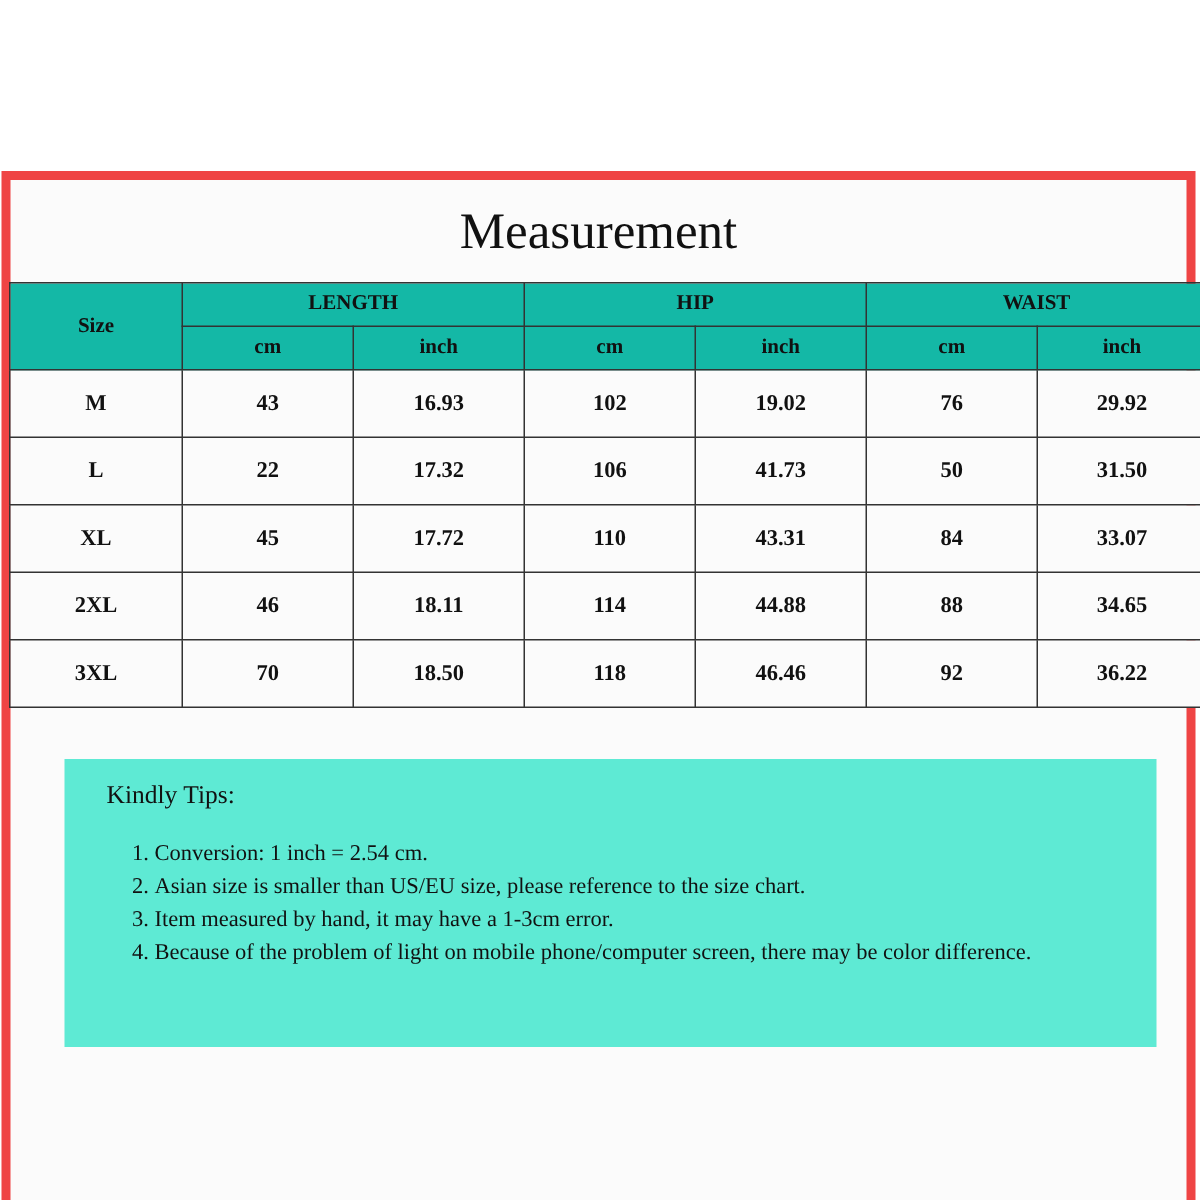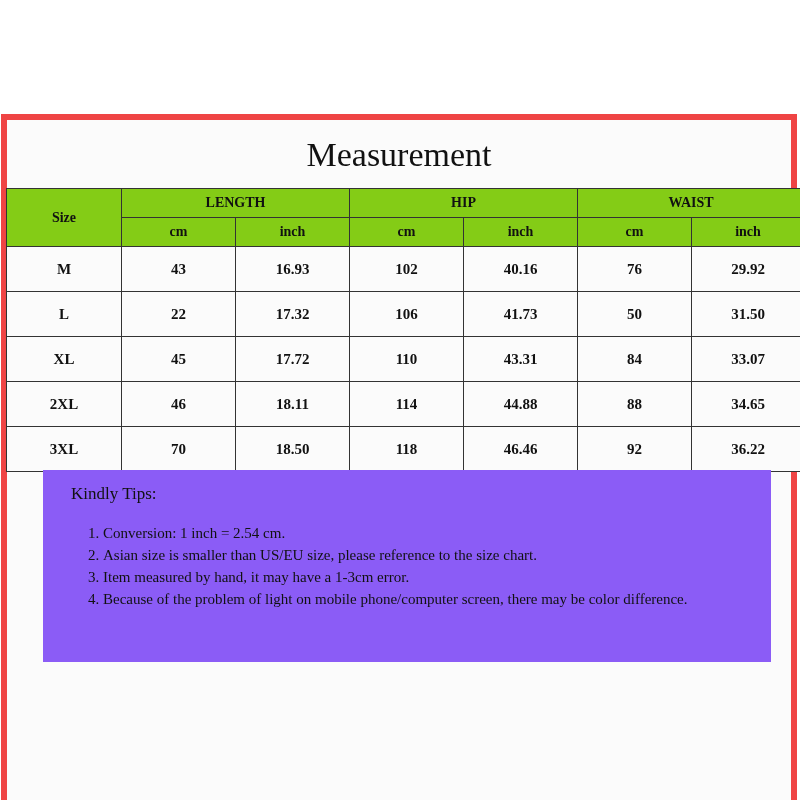--- a/index.html
+++ b/index.html
@@ -1,23 +1,23 @@
 <!DOCTYPE html>
 <html><head>
 <meta charset="utf-8">
 <style>
   html, body { margin: 0; padding: 0; background: #ffffff; }
   body { width: 800px; height: 800px; position: relative; overflow: hidden; font-family: "Liberation Serif", "DejaVu Serif", serif; color: #111; }
   .frame { position: absolute; left: 1px; top: 114px; width: 796px; height: 716px; border: 6px solid #ef4444; background: #fbfbfb; box-sizing: border-box; }
   .title { position: absolute; left: 0; top: 0; width: 100%; height: 69px; display: flex; align-items: center; justify-content: center; font-size: 34px; color: #111; }
   table { position: absolute; left: -1px; top: 68px; border-collapse: collapse; table-layout: fixed; width: 798px; }
   td, th { border: 1.5px solid #333; text-align: center; font-weight: bold; font-size: 14px; padding: 0; }
-  thead th { background: #84cc16; height: 28px; }
+  thead th { background: #14b8a6; height: 28px; }
   tbody td { height: 44px; background: #fbfbfb; font-size: 15px; }
-  .tips { position: absolute; left: 36px; top: 350px; width: 728px; height: 192px; background: #8b5cf6; }
+  .tips { position: absolute; left: 36px; top: 386px; width: 728px; height: 192px; background: #5eead4; }
   .tips h3 { margin: 0; position: absolute; left: 28px; top: 14px; font-weight: normal; font-size: 17px; }
   .tips ol { position: absolute; left: 28px; top: 46px; margin: 6px; padding: 0 0 0 26px; font-size: 15px; line-height: 22px; width: 610px; }
   .tips li { padding-left: 0; }
 </style>
 </head>
 <body>
 
 <div class="frame">
   <div class="title">Measurement</div>
   <table>
@@ -45,21 +45,21 @@
         <th>cm</th>
         <th>inch</th>
       </tr>
     </thead>
     <tbody>
       <tr>
         <td>M</td>
         <td>43</td>
         <td>16.93</td>
         <td>102</td>
-        <td>40.16</td>
+        <td>19.02</td>
         <td>76</td>
         <td>29.92</td>
       </tr>
       <tr>
         <td>L</td>
         <td>22</td>
         <td>17.32</td>
         <td>106</td>
         <td>41.73</td>
         <td>50</td>

